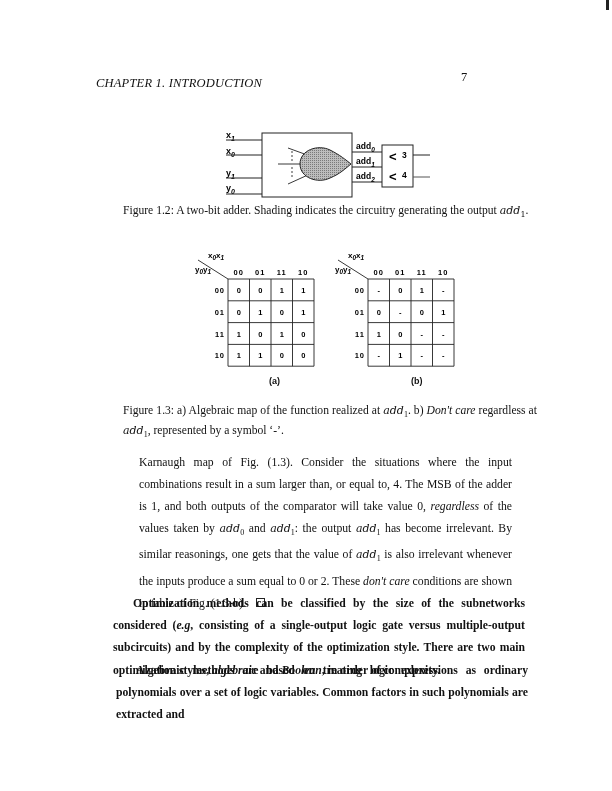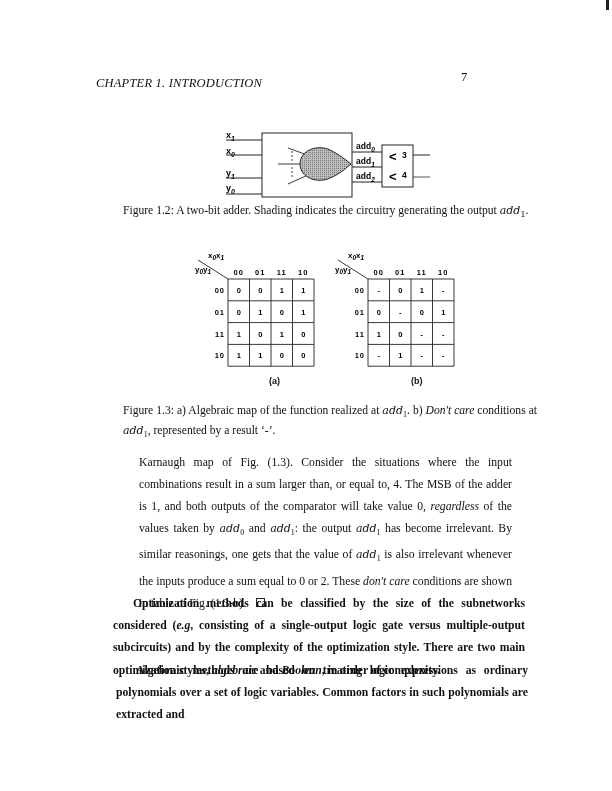--- a/index.html
+++ b/index.html
@@ -178,21 +178,21 @@
       <line x1="368" y1="104.4" x2="454" y2="104.4" stroke="#222" stroke-width="0.9"></line>
       <line x1="454" y1="39" x2="454" y2="126.2" stroke="#222" stroke-width="0.9"></line>
       <line x1="368" y1="126.2" x2="454" y2="126.2" stroke="#222" stroke-width="0.9"></line>
     </g>
   </svg>
 
 <div class="abs sub-label label-a">(a)</div>
 <div class="abs sub-label label-b">(b)</div>
 
 <div class="abs caption fig13-caption">
-  <span>Figure 1.3:  a) Algebraic map of the function realized at </span><span class="math">add</span><sub style="font-size:8px">1</sub><span>.  b) </span><i>Don't care</i><span> conditions at </span><span class="math">add</span><sub style="font-size:8px">1</sub><span>, represented by a result ‘-’.</span>
+  <span>Figure 1.3:  a) Algebraic map of the function realized at </span><span class="math">add</span><sub style="font-size:8px">1</sub><span>.  b) </span><i>Don't care</i><span> regardless at </span><span class="math">add</span><sub style="font-size:8px">1</sub><span>, represented by a symbol ‘-’.</span>
 </div>
 
 <div class="abs body-block para1">
   <span>Karnaugh map of Fig. (1.3). Consider the situations where the input combinations result in a sum larger than, or equal to, 4. The MSB of the adder is 1, and both outputs of the comparator will take value 0, </span><i>regardless</i><span> of the values taken by </span><span class="math">add</span><sub style="font-size:8px">0</sub><span> and </span><span class="math">add</span><sub style="font-size:8px">1</sub><span>: the output </span><span class="math">add</span><sub style="font-size:8px">1</sub><span> has become irrelevant. By similar reasonings, one gets that the value of </span><span class="math">add</span><sub style="font-size:8px">1</sub><span> is also irrelevant whenever the inputs produce a sum equal to 0 or 2. These </span><i>don't care</i><span> conditions are shown in table of Fig. (1.3-b).</span><span class="qed"></span>
 </div>
 
 <div class="abs body-block para2">
   <span class="indent"><span>Optimization methods can be classified by the size of the subnetworks considered (</span><i>e.g</i><span>, consisting of a single-output logic gate versus multiple-output subcircuits) and by the complexity of the optimization style. There are two main optimization styles, </span><i>algebraic</i><span> and </span><i>Boolean</i><span>, in order of complexity.</span></span>
 </div>
 

